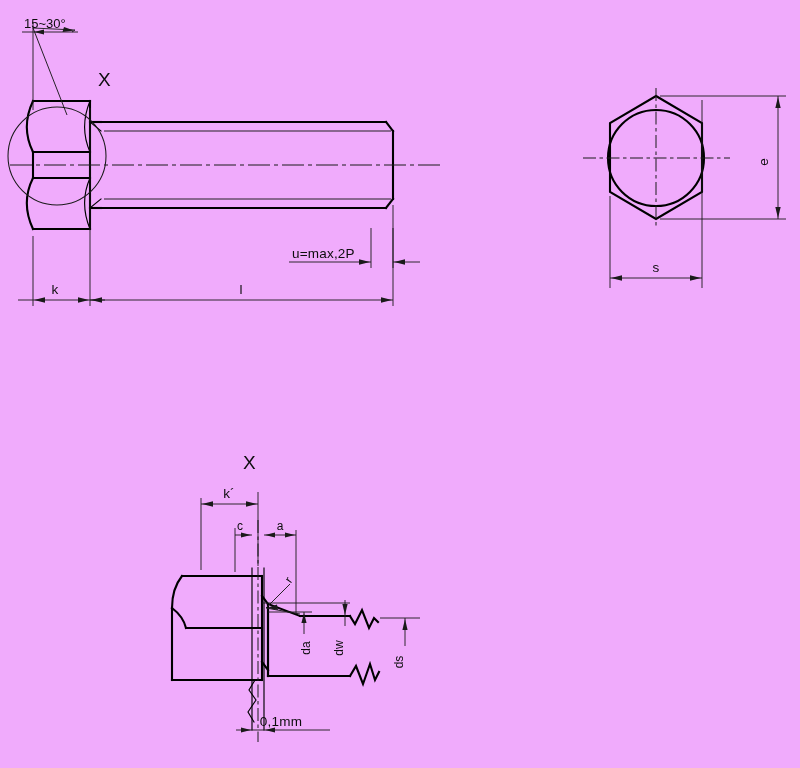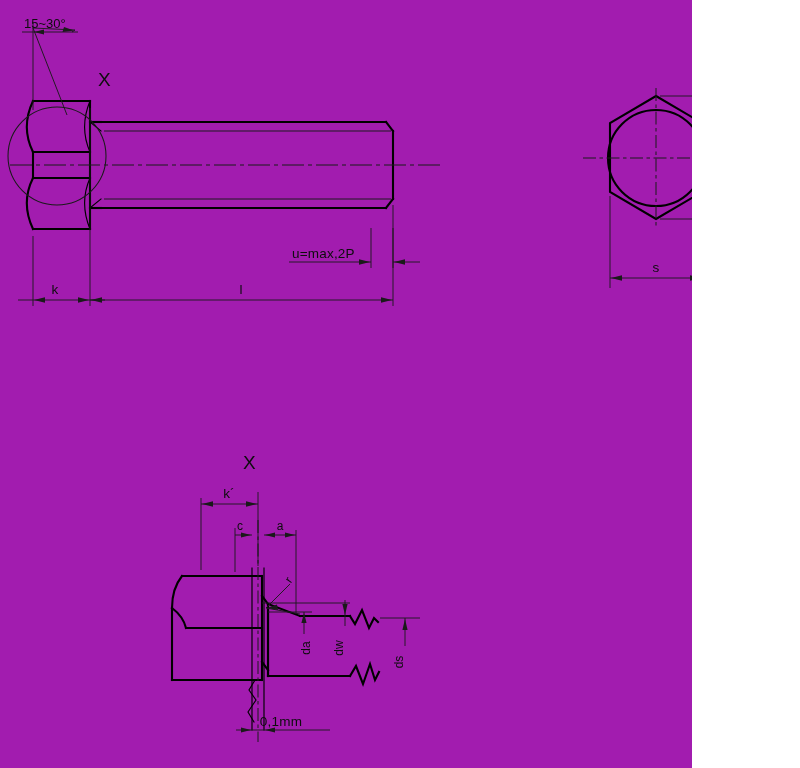--- a/index.html
+++ b/index.html
@@ -6,23 +6,23 @@
   html, body {
     margin: 0;
     padding: 0;
     background: #ffffff;
   }
   body {
     font-family: "Liberation Sans", sans-serif;
   }
   #drawing-root {
     position: relative;
-    width: 692px;
+    width: 800px;
     height: 768px;
-    background: #a21caf;
+    background: #f0abfc;
     overflow: hidden;
   }
   svg#tech-drawing {
     display: block;
     width: 800px;
     height: 768px;
   }
   .outline {
     fill: none;
     stroke: #000000;

